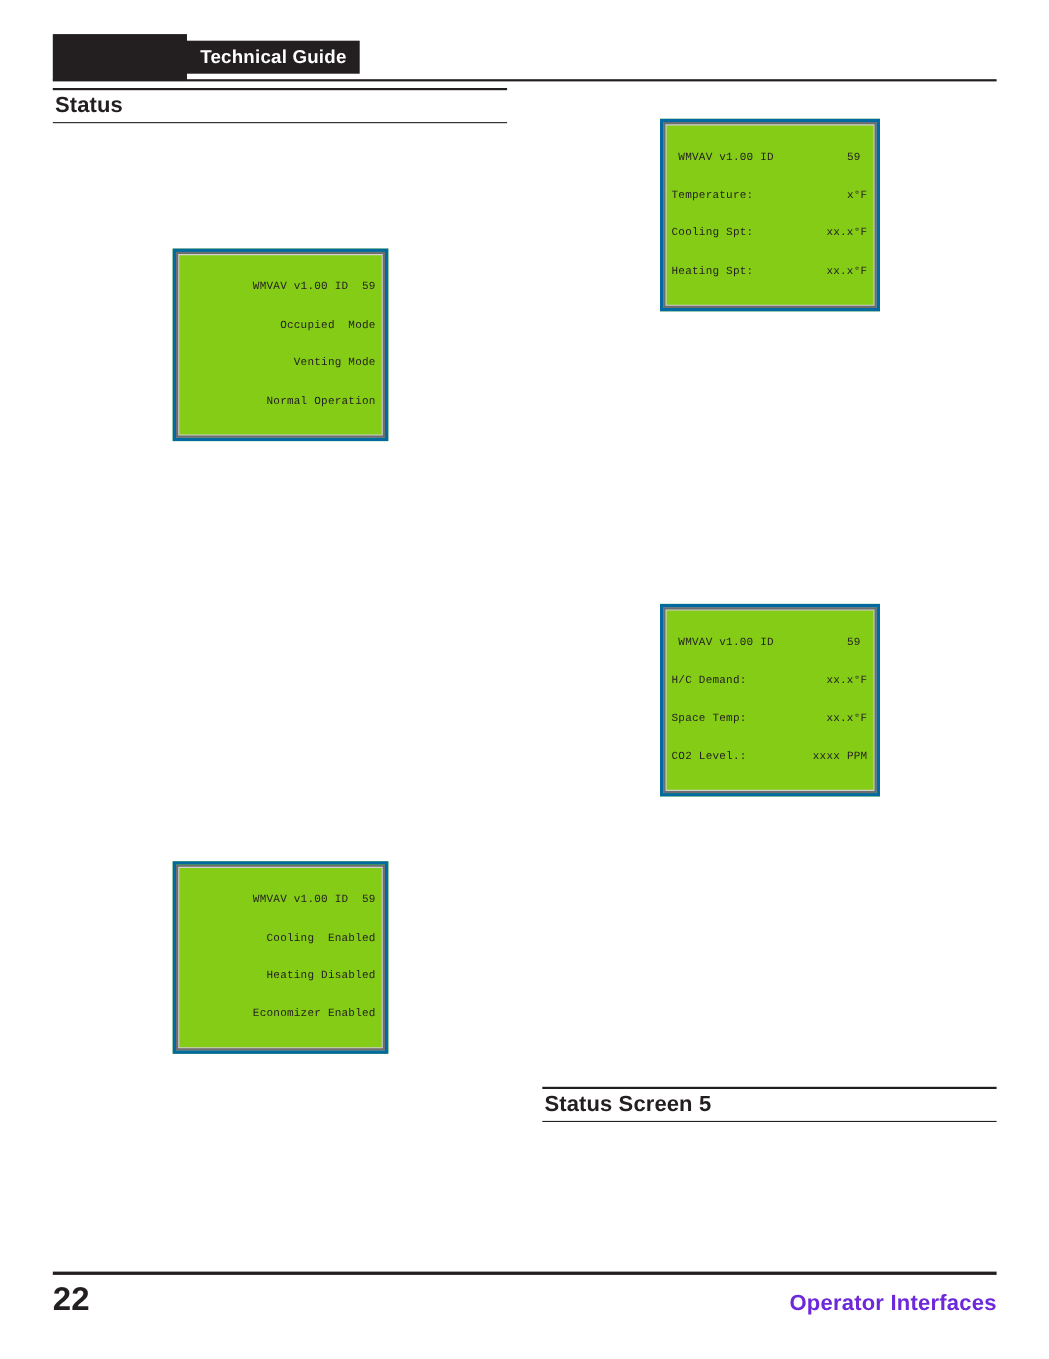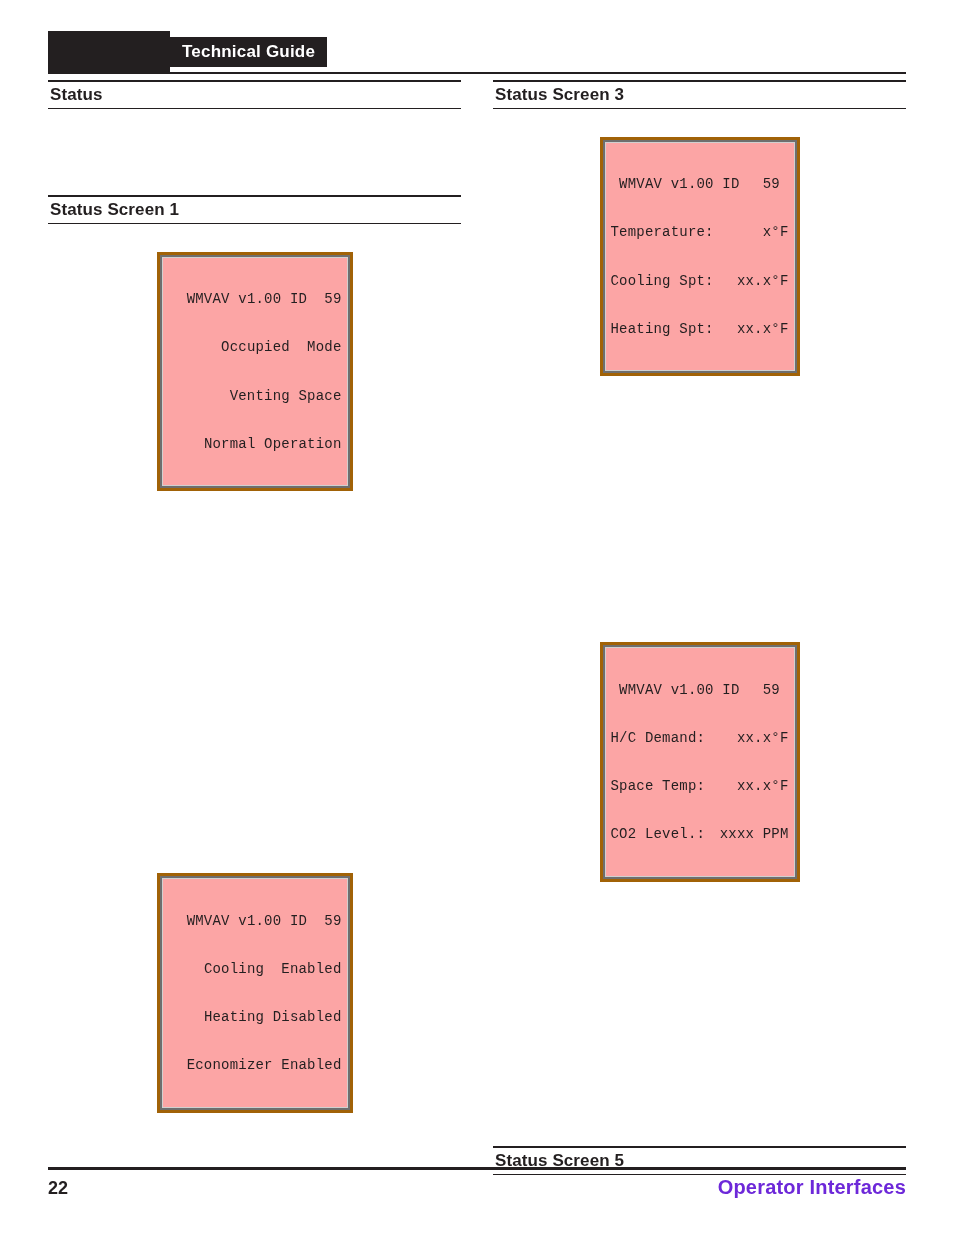--- a/index.html
+++ b/index.html
@@ -43,59 +43,59 @@
     letter-spacing: .2px;
   }
   .columns {
     display: flex;
     gap: 32px;
     margin-top: 6px;
   }
   .col { width: 50%; }
   .section-heading {
     font-weight: 800;
-    font-size: 17px;
+    font-size: 20px;
     border-top: 2.5px solid #231f20;
     border-bottom: 1px solid #231f20;
     padding: 3px 0 3px 2px;
     margin-top: 0;
     letter-spacing: .1px;
   }
   .col-left .section-heading.first { margin-top: 0; }
   .lcd-wrap {
     display: flex;
     justify-content: center;
     margin-top: 28px;
   }
   .lcd {
-    border: 3px solid #a16207;
+    border: 3px solid #0369a1;
     box-shadow: inset 0 0 0 2px #6e6e6e, inset 0 0 0 3px #d0d0d0;
-    background: #fca5a5;
+    background: #84cc16;
     padding: 4px 8px 4px 8px;
     font-family: "Courier New", Courier, monospace;
-    font-size: 14px;
+    font-size: 10px;
     line-height: 1.15;
     color: #231f20;
     letter-spacing: .2px;
     white-space: pre;
   }
   .lcd .row { display: flex; justify-content: space-between; }
   .lcd .center { text-align: right; }
   .footer {
     position: absolute;
     left: 48px; right: 48px; bottom: 36px;
     border-top: 3px solid #231f20;
     padding-top: 6px;
     display: flex;
     justify-content: space-between;
     align-items: baseline;
   }
   .footer .pg {
     font-weight: 800;
-    font-size: 18px;
+    font-size: 30px;
     color: #231f20;
   }
   .footer .tag {
     font-weight: 800;
     font-size: 20px;
     color: #6d28d9;
     letter-spacing: .2px;
   }
   .deg { font-family: "Courier New", Courier, monospace; }
 </style>
@@ -111,46 +111,44 @@
 
 
   <div class="columns">
 
     <div class="col col-left">
 
       <div class="section-heading first">Status</div>
 
       <div style="height:86px;"></div>
 
-      <div class="section-heading">Status Screen 1</div>
       <div class="lcd-wrap">
         <div class="lcd" style="width:196px;">
           <div class="center">WMVAV v1.00 ID  59</div>
           <div class="center">Occupied  Mode</div>
-          <div class="center">Venting Space</div>
+          <div class="center">Venting Mode</div>
           <div class="center">Normal Operation</div>
         </div>
       </div>
 
       <div style="height:354px;"></div>
 
       <div class="lcd-wrap">
         <div class="lcd" style="width:196px;">
           <div class="center">WMVAV v1.00 ID  59</div>
           <div class="center">Cooling  Enabled</div>
           <div class="center">Heating Disabled</div>
           <div class="center">Economizer Enabled</div>
         </div>
       </div>
 
     </div>
 
     <div class="col col-right">
 
-      <div class="section-heading">Status Screen 3</div>
       <div class="lcd-wrap">
         <div class="lcd" style="width:200px;">
           <div class="row"><span> WMVAV v1.00 ID</span><span>59 </span></div>
           <div class="row"><span>Temperature:</span><span class="deg">x°F</span></div>
           <div class="row"><span>Cooling Spt:</span><span class="deg">xx.x°F</span></div>
           <div class="row"><span>Heating Spt:</span><span class="deg">xx.x°F</span></div>
         </div>
       </div>
 
       <div style="height:238px;"></div>

